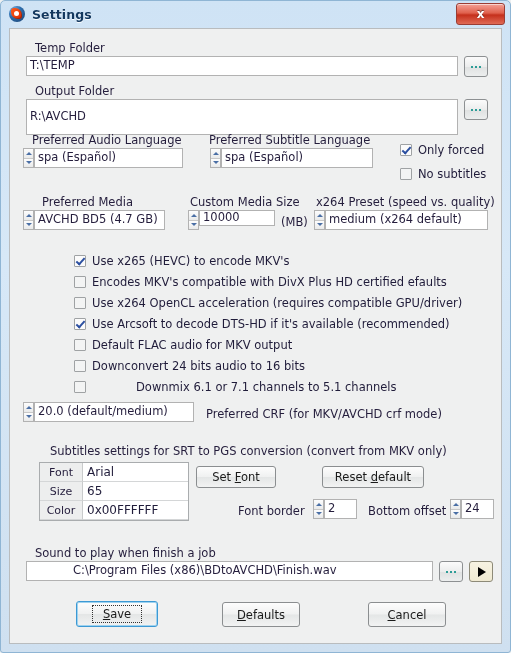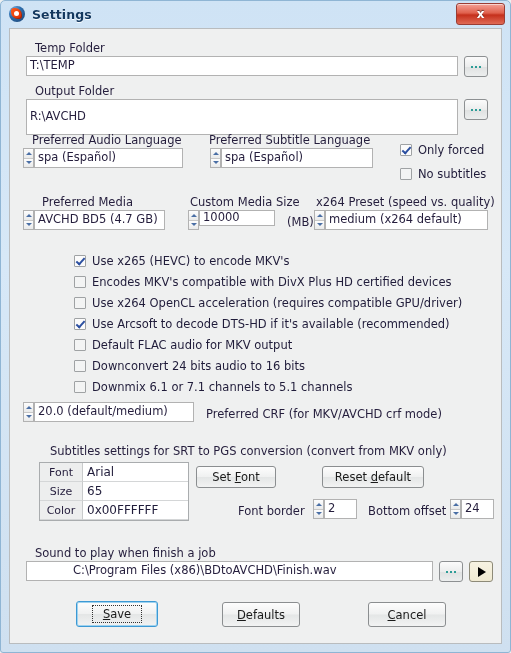--- a/index.html
+++ b/index.html
@@ -234,58 +234,58 @@
     <div class="lbl" style="left:180px;top:166px;">Custom Media Size</div>
     <div class="spin" style="left:178px;top:181px;height:20px;">
         <b>
           <i class="a up"></i>
         </b>
         <b>
           <i class="a dn"></i>
         </b>
       </div>
     <div class="tin" style="left:189px;top:181px;width:76px;height:16px;">10000</div>
-    <div class="lbl" style="left:271px;top:186px;margin-left:6px;">(MB)</div>
+    <div class="lbl" style="left:271px;top:186px;">(MB)</div>
 
     <div class="lbl" style="left:306px;top:166px;">x264 Preset (speed vs. quality)</div>
     <div class="spin" style="left:304px;top:181px;height:20px;">
         <b>
           <i class="a up"></i>
         </b>
         <b>
           <i class="a dn"></i>
         </b>
       </div>
     <div class="tin" style="left:315px;top:181px;width:163px;height:20px;">medium (x264 default)</div>
 
     <div class="cb on" style="left:64px;top:225px;">
       <div class="box"></div>
       <span>Use x265 (HEVC) to encode MKV's</span>
     </div>
     <div class="cb" style="left:64px;top:246px;">
       <div class="box"></div>
-      <span>Encodes MKV's compatible with DivX Plus HD certified devices</span>
+      <span>Encodes MKV's compatible with DivX Plus HD certified efaults</span>
     </div>
     <div class="cb" style="left:64px;top:267px;">
       <div class="box"></div>
       <span>Use x264 OpenCL acceleration (requires compatible GPU/driver)</span>
     </div>
     <div class="cb on" style="left:64px;top:288px;">
       <div class="box"></div>
       <span>Use Arcsoft to decode DTS-HD if it's available (recommended)</span>
     </div>
     <div class="cb" style="left:64px;top:309px;">
       <div class="box"></div>
       <span>Default FLAC audio for MKV output</span>
     </div>
     <div class="cb" style="left:64px;top:330px;">
       <div class="box"></div>
       <span>Downconvert 24 bits audio to 16 bits</span>
     </div>
-    <div class="cb" style="left:64px;top:351px;">
+    <div class="cb" style="left:64px;top:351px;gap:44px;">
       <div class="box"></div>
       <span>Downmix 6.1 or 7.1 channels to 5.1 channels</span>
     </div>
 
     <div class="spin" style="left:13px;top:373px;height:20px;">
         <b>
           <i class="a up"></i>
         </b>
         <b>
           <i class="a dn"></i>

